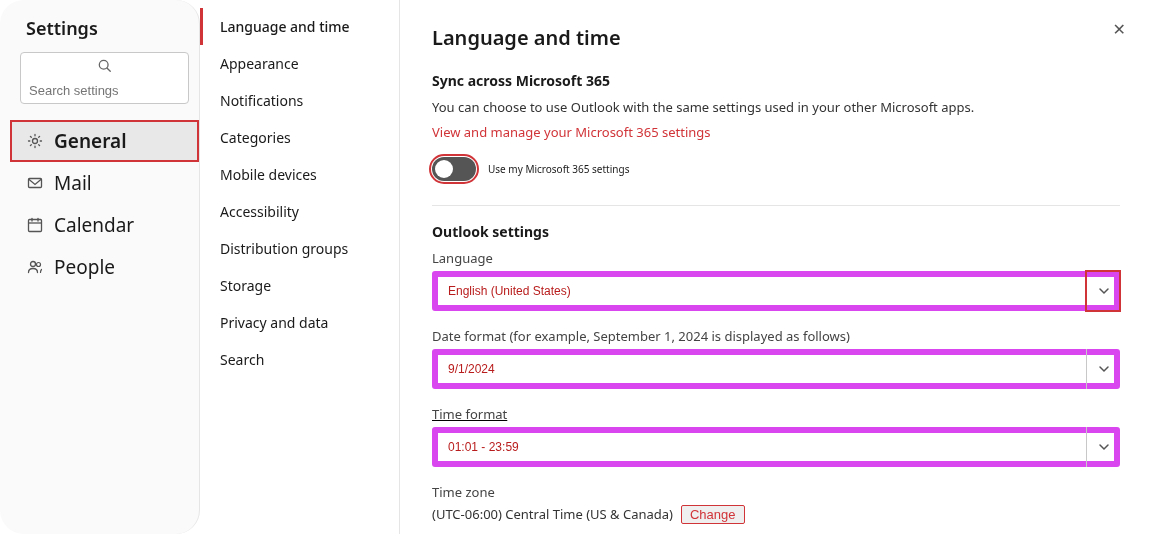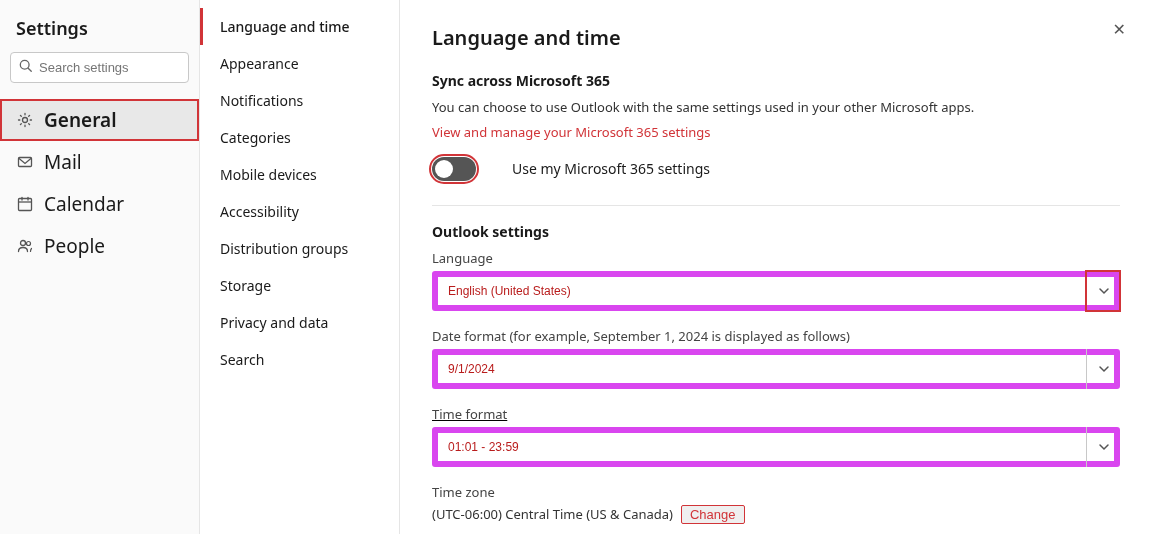--- a/index.html
+++ b/index.html
@@ -21,38 +21,40 @@
       overflow: hidden;
       box-shadow: 0 2px 8px rgba(0,0,0,0.15);
     }
     
     .left-panel {
       width: 200px;
       background: #fafafa;
       border-right: 1px solid #e5e5e5;
       display: flex;
       flex-direction: column;
-      padding: 16px 0 0 0;
+      padding: 16px 0 0 10px;
       flex-shrink: 0;
+      border-radius: 24px;
     }
     .settings-title {
       font-size: 18px;
       font-weight: 600;
       padding: 0 16px 12px 16px;
       color: #1a1a1a;
     }
     .search-box {
       margin: 0 10px 16px 10px;
       display: flex;
       align-items: center;
       border: 1px solid #c8c8c8;
       border-radius: 4px;
       padding: 5px 8px;
       background: #fff;
       gap: 6px;
+      flex-direction: column;
     }
     .search-icon-svg {
       color: #666;
       flex-shrink: 0;
     }
     .search-input-el {
       border: none;
       outline: none;
       font-size: 13px;
       color: #333;
@@ -174,23 +176,22 @@
       width: 18px;
       height: 18px;
       background: #fff;
       border-radius: 50%;
       position: absolute;
       top: 3px;
       left: 3px;
       transition: left 0.2s;
     }
     .toggle-label {
-      font-size: 14px;
-      color: #1a1a1a;
-      margin-left: 24px;
+      font-size: 10px;
+      color: #1a1a1a;
     }
     .field-label {
       font-size: 13px;
       color: #444;
       margin-bottom: 4px;
     }
     .dropdown-container {
       position: relative;
       margin-bottom: 16px;
     }

